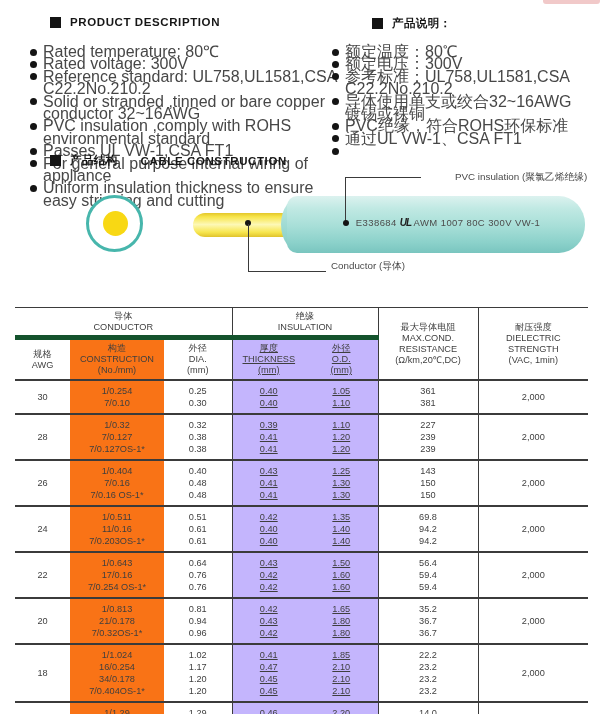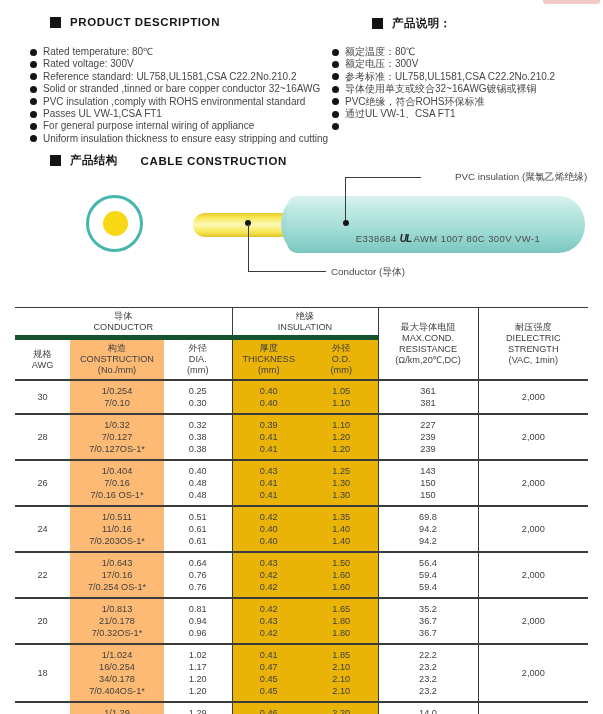--- a/index.html
+++ b/index.html
@@ -4,54 +4,54 @@
 <style>
   html,body{margin:0;padding:0;background:#fff;}
   .page{position:relative;width:603px;height:714px;overflow:hidden;background:#fff;
         font-family:"Liberation Sans", sans-serif;color:#3f3f3f;}
   
   .sec-head{position:absolute;display:flex;align-items:center;gap:9px;font-size:11.5px;
             font-weight:bold;color:#161616;letter-spacing:0.4px;padding-left:20px;}
   .sq{width:11px;height:11px;background:#141414;flex:0 0 auto;}
   .sec-head .en{letter-spacing:0.6px;}
   
-  .bullets{position:absolute;margin:0;padding:0;list-style:none;font-size:10px;
+  .bullets{position:absolute;margin:0;padding:0;list-style:none;font-size:16px;
            line-height:12.4px;color:#474747;}
   .bullets li{display:flex;gap:6px;align-items:flex-start;}
   .bullets .dot{width:7px;height:7px;border-radius:50%;background:#141414;flex:0 0 auto;margin-top:2.5px;}
   .red-smudge{position:absolute;left:543px;top:0;width:57px;height:4px;background:#e59c9c;
               opacity:.55;border-radius:0 0 3px 3px;}
   
   .abs{position:absolute;}
   .xsec-ring{left:86px;top:195px;width:51px;height:51px;border:3.5px solid #47b6ac;
              border-radius:50%;background:#fff;}
   .xsec-core{left:103px;top:211px;width:25px;height:25px;border-radius:50%;background:#f8d814;}
   .rod{left:193px;top:213px;width:106px;height:24px;border-radius:12px 0 0 12px;
        background:linear-gradient(180deg,#e3c62a 0%,#f7e54b 16%,#fdf8b6 48%,#f7e64f 80%,#e0c32c 100%);}
   .cable-body{left:287px;top:196px;width:298px;height:57px;
        border-radius:10px 26px 26px 10px / 10px 28px 28px 10px;
        background:linear-gradient(180deg,#dcf2ef 0%,#c0e9e3 22%,#a8dfd8 52%,#8bd1ca 82%,#79c5bf 100%);}
   .cable-cap{left:281px;top:196px;width:42px;height:57px;border-radius:50%;
        background:linear-gradient(180deg,#cdecE8 0%,#aee2db 30%,#93d5cd 70%,#7cc7c0 100%);}
-  .cable-print{left:318px;top:233px;width:260px;text-align:center;font-size:9.5px;
+  .cable-print{left:318px;top:217px;width:260px;text-align:center;font-size:9.5px;
        color:#4c4c4c;letter-spacing:0.4px;white-space:nowrap;}
   .ul-mark{font-weight:bold;font-size:10px;color:#222;letter-spacing:-1px;font-style:italic;}
   .lead{background:#3a3a3a;}
   .lead-dot{width:6px;height:6px;border-radius:50%;background:#141414;}
   .diagram-label{font-size:9.8px;color:#4a4a4a;white-space:nowrap;}
   
   table.spec{position:absolute;left:15px;top:307px;width:573px;border-collapse:collapse;
        table-layout:fixed;font-size:9.2px;color:#3f3f3f;border-top:1.5px solid #3b3b3b;}
   table.spec th,table.spec td{text-align:center;white-space:pre-line;font-weight:normal;}
   thead th{line-height:11px;padding:3px 0;}
   thead tr.grp th{padding:3px 0 2px 0;}
   .g-con,.g-ins{border-bottom:5px solid #14532d;}
   .bl{border-left:1.5px solid #3b3b3b;}
-  .bg-y{background:#fdba74;}
-  .bg-b{background:#eab308;}
+  .bg-y{background:#f97316;}
+  .bg-b{background:#c4b5fd;text-decoration:underline;}
   .hdr-bot{border-bottom:2px solid #3b3b3b;}
   tbody td{border-bottom:2px solid #3b3b3b;padding:4px 0;line-height:12px;vertical-align:middle;}
 </style>
 </head>
 <body>
 
 <div class="page">
 
   <div class="red-smudge"></div>
 
@@ -146,21 +146,21 @@
   </div>
 
   <div class="abs lead" style="left:345px;top:177px;width:76px;height:1px;"></div>
   <div class="abs lead" style="left:345px;top:177px;width:1px;height:44px;"></div>
   <div class="abs lead-dot" style="position:absolute;left:343px;top:220px;"></div>
   <div class="abs diagram-label" style="left:427px;top:171px;padding-left:28px;">PVC insulation (聚氯乙烯绝缘)</div>
 
   <div class="abs lead-dot" style="position:absolute;left:245px;top:220px;"></div>
   <div class="abs lead" style="left:248px;top:224px;width:1px;height:48px;"></div>
   <div class="abs lead" style="left:248px;top:271px;width:78px;height:1px;"></div>
-  <div class="abs diagram-label" style="left:331px;top:266px;">Conductor (导体)</div>
+  <div class="abs diagram-label" style="left:331px;top:260px;">Conductor (导体)</div>
 
   <table class="spec">
     <colgroup>
       <col style="width:55px;">
         <col style="width:94px;">
         <col style="width:68px;">
       <col style="width:73px;">
         <col style="width:73px;">
         <col style="width:100px;">
         <col style="width:110px;">

